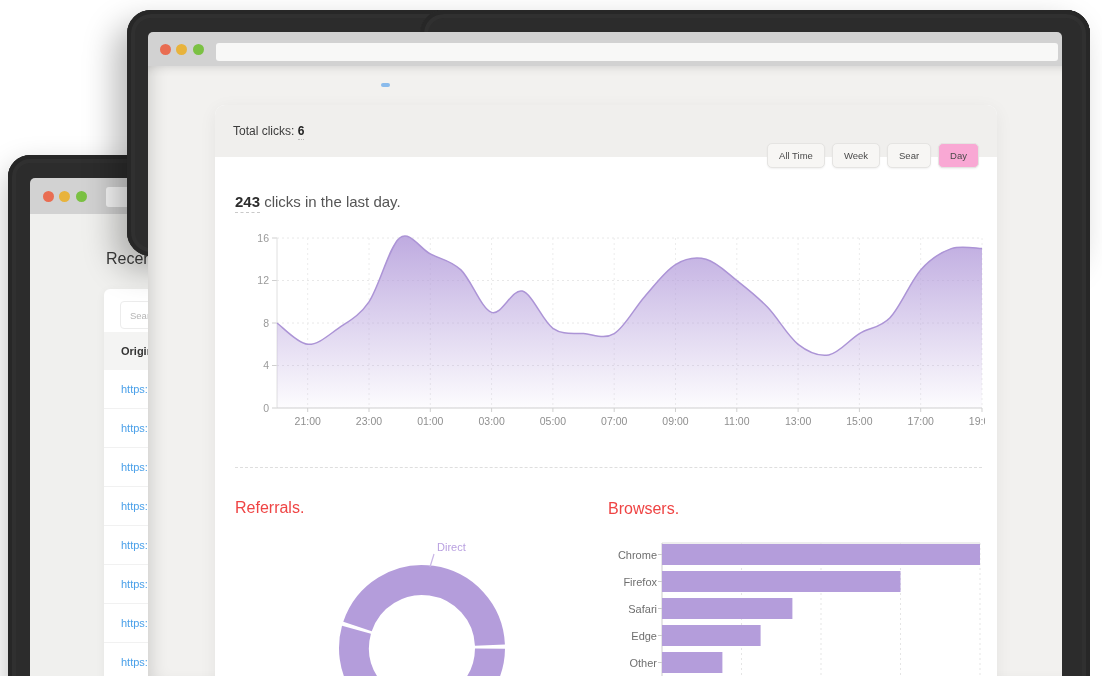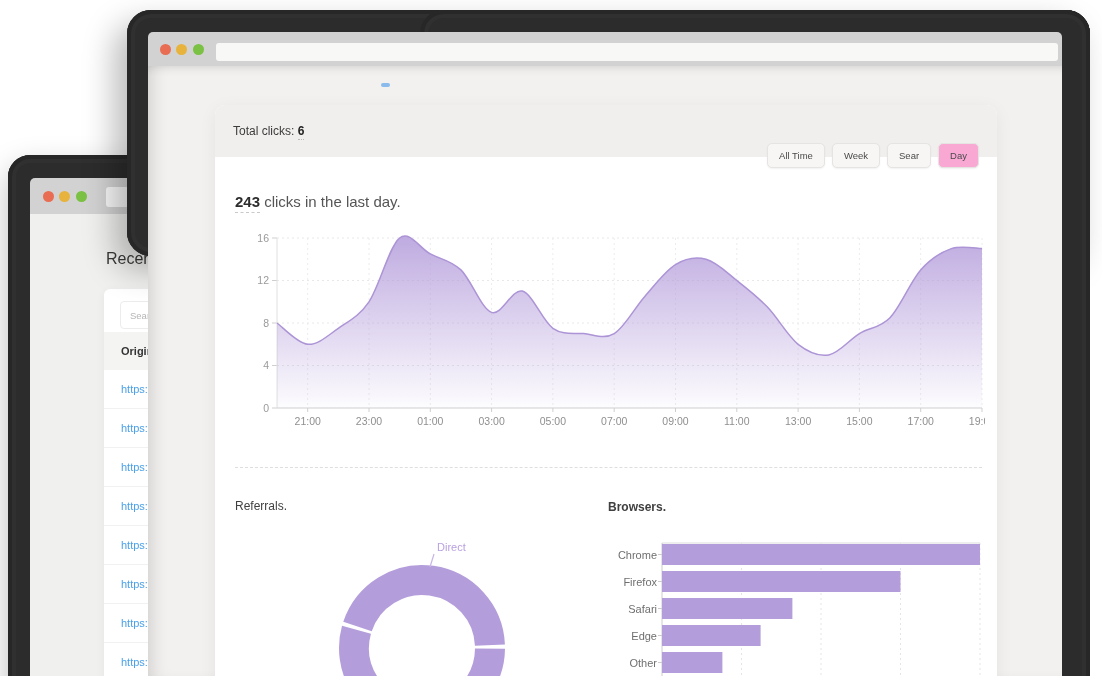--- a/index.html
+++ b/index.html
@@ -54,23 +54,23 @@
   .total{font-size:12px;color:#3c3c3c;}
   .total b{color:#222;border-bottom:1px dotted #bbb;padding-bottom:1px;}
   .ranges{margin-left:auto;display:flex;gap:7px;margin-top:48px;}
   .rbtn{font-size:9.5px;color:#4a4a4a;padding:6px 11px;border:1px solid #e5e4e2;border-radius:5px;
     background:#f7f6f4;box-shadow:0 1px 2px rgba(0,0,0,.06);cursor:pointer;white-space:nowrap;}
   .rbtn.active{background:#f9a8d4;}
   .headline{position:absolute;left:20px;top:88px;font-size:15px;color:#555;}
   .headline b{color:#2d2d2d;border-bottom:1px dashed #c9c9c9;padding-bottom:2px;}
   .areachart{position:absolute;left:15px;top:123px;width:755px;height:205px;}
   .hr-dashed{position:absolute;left:20px;top:362px;width:747px;border-top:1px dashed #dedede;}
-  .sec-title{position:absolute;font-size:12px;color:#404040;}
+  .sec-title{position:absolute;font-size:16px;color:#ef4444;}
   .sec-title.referrals{left:20px;top:394px;}
-  .sec-title.browsers{left:393px;top:395px;font-weight:bold;}
+  .sec-title.browsers{left:393px;top:395px;}
   .donut{position:absolute;left:100px;top:425px;width:220px;height:160px;}
   .bars{position:absolute;left:385px;top:425px;width:397px;height:160px;}
   svg text{font-family:"Liberation Sans","DejaVu Sans",sans-serif;}
 </style>
 </head>
 <body>
 
 <div id="stage">
 
   <div class="bw-frame">

